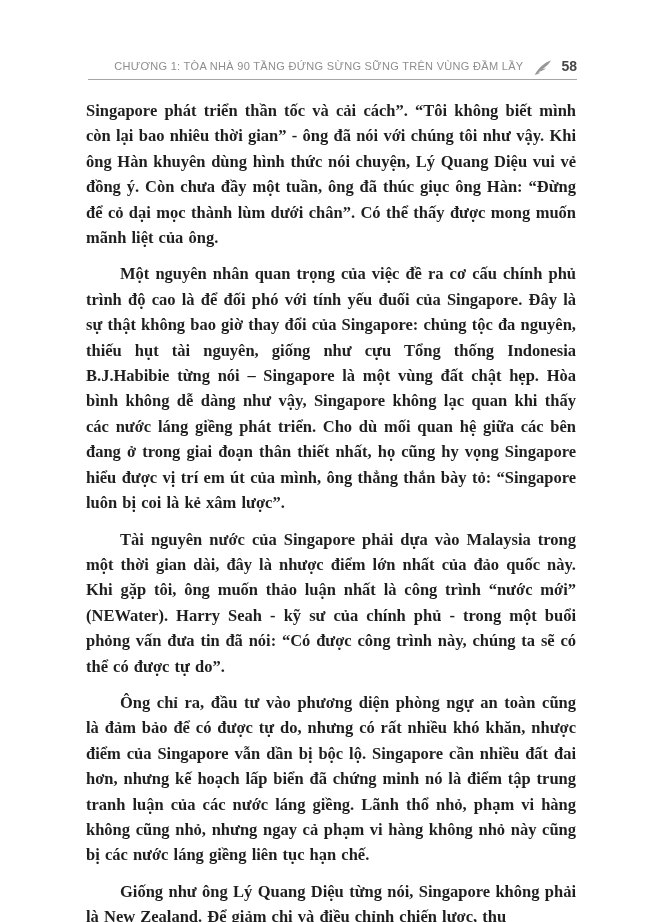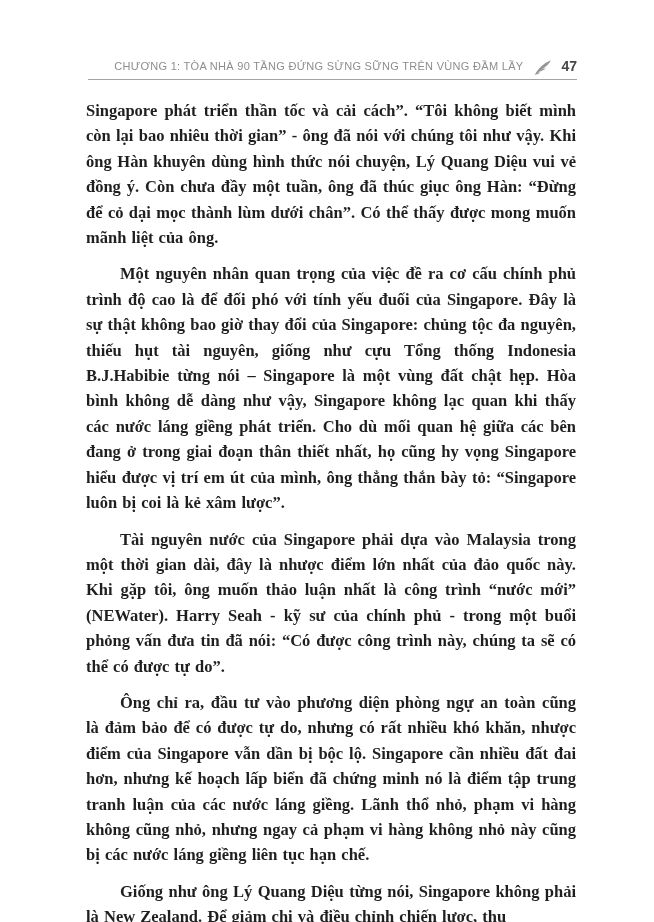--- a/index.html
+++ b/index.html
@@ -85,21 +85,21 @@
 <div class="page">
 
   <header class="running-head">
     <span class="chapter-title">CHƯƠNG 1: TÒA NHÀ 90 TẦNG ĐỨNG SỪNG SỮNG TRÊN VÙNG ĐẦM LẦY</span>
     <span class="head-icon">
       <svg width="20" height="17" viewBox="0 0 24 20" aria-hidden="true">
         <path fill="#9b9b9b" d="M3.2 18.6 C8.6 9.4 15.8 3.6 22.8 1.2 C20.6 5.4 17.2 8.6 12.8 11.4 L16.8 11.2 C13.6 13.4 10.4 14.8 7.2 15.6 L10.0 16.2 C7.6 17.6 5.4 18.4 3.2 18.6 Z"></path>
         <path fill="#8f8f8f" d="M4.6 17.2 C9.2 10.4 14.8 5.6 20.4 3.0 C17.6 6.6 14.2 9.6 10.2 12.2 Z" opacity="0.55"></path>
       </svg>
     </span>
-    <span class="page-number">47</span>
+    <span class="page-number">58</span>
   </header>
 
   <hr class="header-rule">
 
   <main class="page-body">
     <p class="continuation">Singapore phát triển thần tốc và cải cách”. “Tôi không biết mình còn lại bao nhiêu thời gian” - ông đã nói với chúng tôi như vậy. Khi ông Hàn khuyên dùng hình thức nói chuyện, Lý Quang Diệu vui vẻ đồng ý. Còn chưa đầy một tuần, ông đã thúc giục ông Hàn: “Đừng để cỏ dại mọc thành lùm dưới chân”. Có thể thấy được mong muốn mãnh liệt của ông.</p>
     <p>Một nguyên nhân quan trọng của việc đề ra cơ cấu chính phủ trình độ cao là để đối phó với tính yếu đuối của Singapore. Đây là sự thật không bao giờ thay đổi của Singapore: chủng tộc đa nguyên, thiếu hụt tài nguyên, giống như cựu Tổng thống Indonesia B.J.Habibie từng nói – Singapore là một vùng đất chật hẹp. Hòa bình không dễ dàng như vậy, Singapore không lạc quan khi thấy các nước láng giềng phát triển. Cho dù mối quan hệ giữa các bên đang ở trong giai đoạn thân thiết nhất, họ cũng hy vọng Singapore hiểu được vị trí em út của mình, ông thẳng thắn bày tỏ: “Singapore luôn bị coi là kẻ xâm lược”.</p>
     <p>Tài nguyên nước của Singapore phải dựa vào Malaysia trong một thời gian dài, đây là nhược điểm lớn nhất của đảo quốc này. Khi gặp tôi, ông muốn thảo luận nhất là công trình “nước mới” (NEWater). Harry Seah - kỹ sư của chính phủ - trong một buổi phỏng vấn đưa tin đã nói: “Có được công trình này, chúng ta sẽ có thể có được tự do”.</p>
     <p>Ông chỉ ra, đầu tư vào phương diện phòng ngự an toàn cũng là đảm bảo để có được tự do, nhưng có rất nhiều khó khăn, nhược điểm của Singapore vẫn dần bị bộc lộ. Singapore cần nhiều đất đai hơn, nhưng kế hoạch lấp biển đã chứng minh nó là điểm tập trung tranh luận của các nước láng giềng. Lãnh thổ nhỏ, phạm vi hàng không cũng nhỏ, nhưng ngay cả phạm vi hàng không nhỏ này cũng bị các nước láng giềng liên tục hạn chế.</p>
     <p>Giống như ông Lý Quang Diệu từng nói, Singapore không phải là New Zealand. Để giảm chi và điều chỉnh chiến lược, thu</p>

